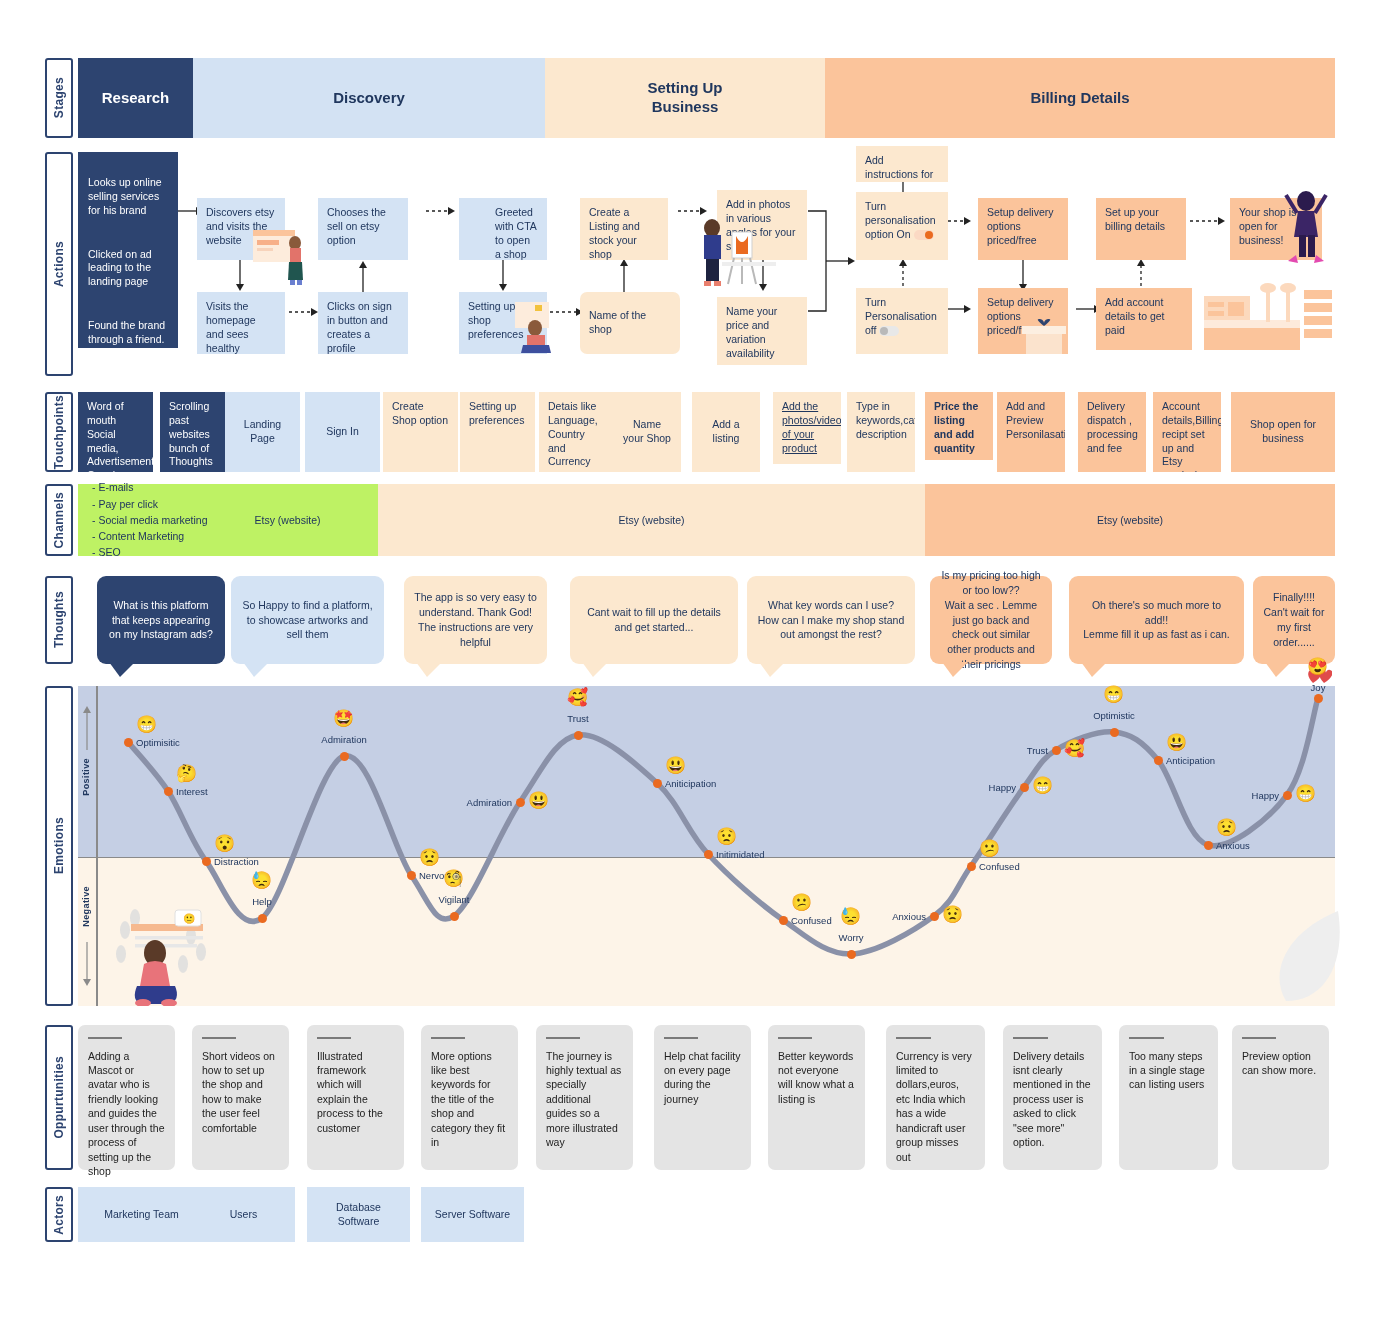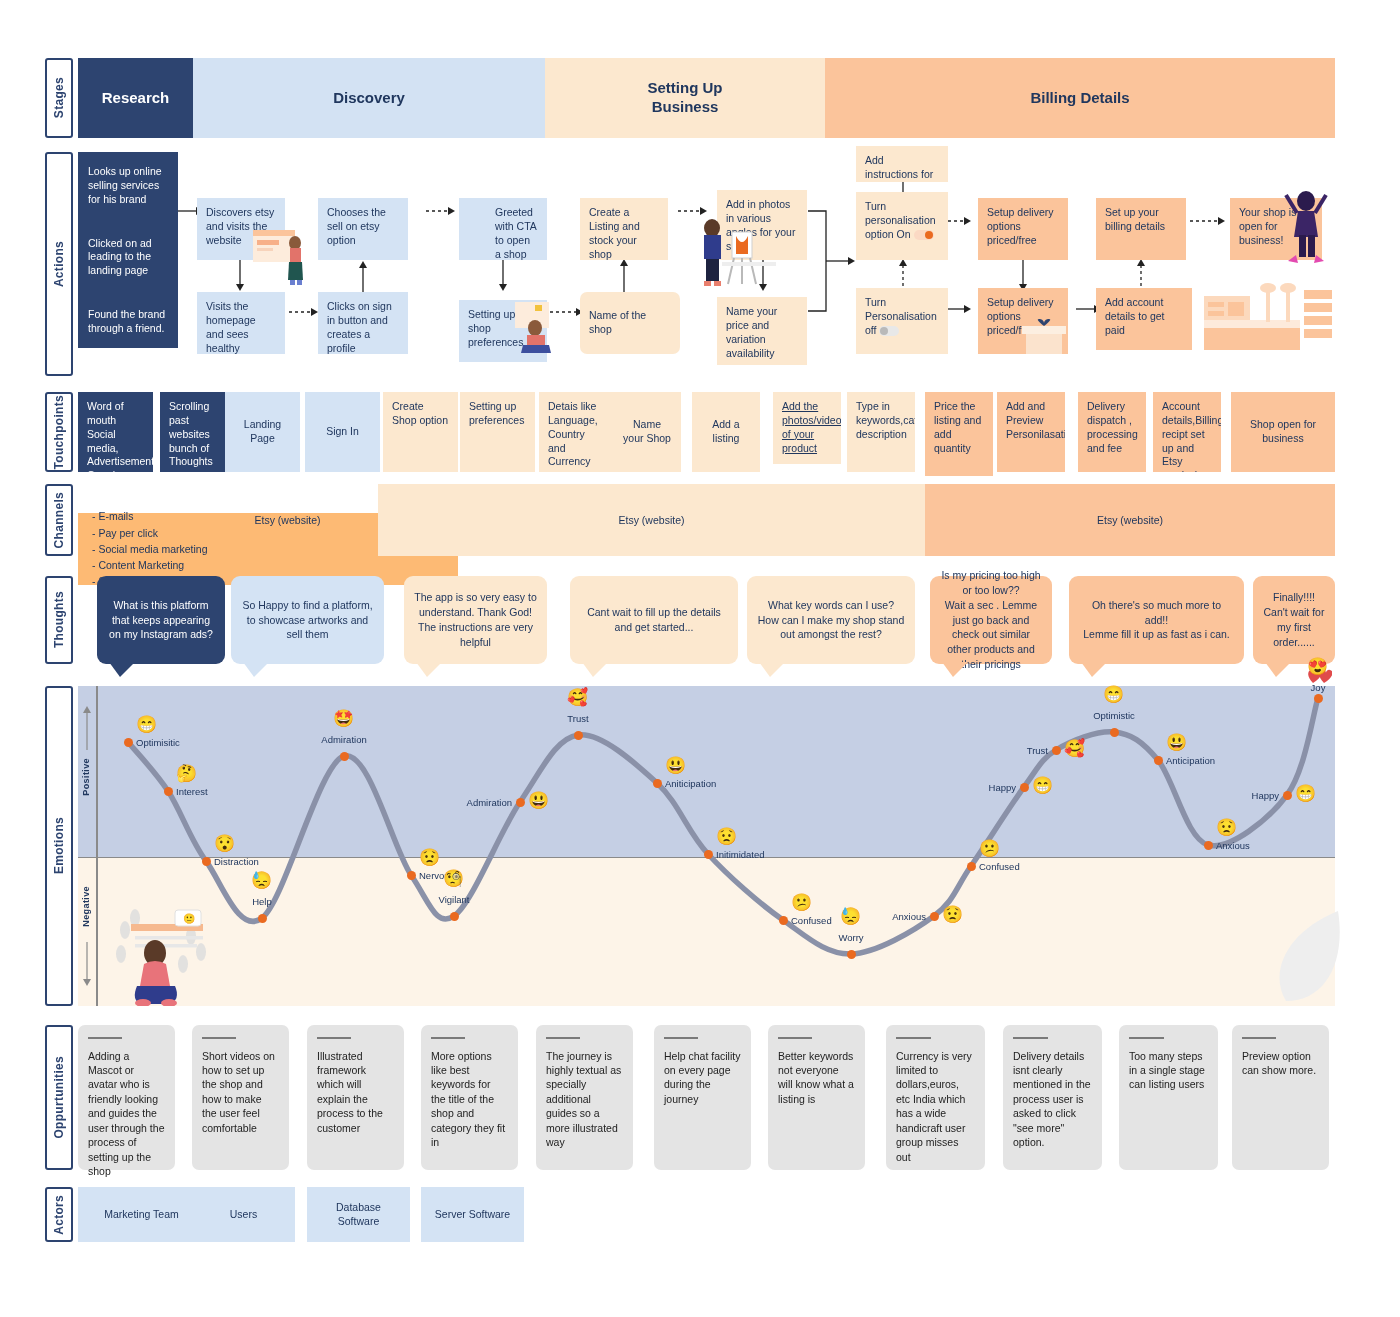--- a/index.html
+++ b/index.html
@@ -176,21 +176,21 @@
   <div class="rowlabel" style="left:45px; top:1187px; width:28px; height:55px;">
     <span>Actors</span>
     </div>
 
   <div class="stage dark" style="left:78px;  top:58px; width:115px; height:80px;">Research</div>
   <div class="stage lblue" style="left:193px; top:58px; width:352px; height:80px;">Discovery</div>
   <div class="stage lorange" style="left:545px; top:58px; width:280px; height:80px; white-space:pre-line;">Setting Up
 Business</div>
   <div class="stage orange" style="left:825px; top:58px; width:510px; height:80px;">Billing Details</div>
 
-  <div class="card c-dark" style="left:78px; top:152px; width:100px; height:196px; padding:13px 10px;">
+  <div class="card c-dark" style="left:78px; top:152px; width:100px; height:196px; padding:24px 10px;">
     <div style="margin-bottom:30px;">Looks up online selling services for his brand</div>
     <div style="margin-bottom:30px;">Clicked on ad leading to the landing page</div>
     <div>Found the brand through a friend.</div>
   </div>
 
   <div class="arrow" style="left:178px; top:205px;">
     <svg width="26" height="12">
         <line x1="0" y1="6" x2="18" y2="6" stroke="#222" stroke-width="1.3"></line>
         <polygon points="18,2 25,6 18,10" fill="#222"></polygon>
       </svg>
@@ -304,21 +304,21 @@
         <line x1="0" y1="6" x2="28" y2="6" stroke="#222" stroke-width="1.3" stroke-dasharray="3 3"></line>
         <polygon points="28,2 35,6 28,10" fill="#222"></polygon>
       </svg>
     </div>
 
   <div class="card c-lblue" style="left:197px; top:198px; width:88px; height:62px;">Discovers etsy and visits the website</div>
   <div class="card c-lblue" style="left:197px; top:292px; width:88px; height:62px;">Visits the homepage and sees healthy competitiom</div>
   <div class="card c-lblue" style="left:318px; top:198px; width:90px; height:62px;">Chooses the sell on etsy option</div>
   <div class="card c-lblue" style="left:318px; top:292px; width:90px; height:62px;">Clicks on sign in button and  creates a profile</div>
   <div class="card c-lblue" style="left:459px; top:198px; width:88px; height:62px;padding-left:36px;">Greeted with CTA to open a shop</div>
-  <div class="card c-lblue" style="left:459px; top:292px; width:88px; height:62px;margin-top:8px;">Setting up shop preferences</div>
+  <div class="card c-lblue" style="left:459px; top:292px; width:88px; height:62px;">Setting up shop preferences</div>
   <div class="card c-lorange" style="left:580px; top:198px; width:88px; height:62px;">Create a Listing and stock your shop</div>
   <div class="card c-lorange mid" style="left:580px; top:292px; width:100px; height:62px;border-radius:7px;">Name of the shop</div>
   <div class="card c-lorange" style="left:717px; top:190px; width:90px; height:70px;">Add in photos in various angles for your shop</div>
   <div class="card c-lorange" style="left:717px; top:285px; width:90px; height:68px;margin-top:12px;">Name your price and variation availability</div>
   <div class="card c-lorange" style="left:856px; top:146px; width:92px; height:36px;">Add instructions for buyers</div>
   <div class="card c-lorange" style="left:856px; top:192px; width:92px; height:68px;">
     <span>Turn personalisation option On</span><span class="toggle on"></span>
   </div>
   <div class="card c-lorange" style="left:856px; top:288px; width:92px; height:66px;">
     <span>Turn Personalisation off</span><span class="toggle off"></span>
@@ -401,28 +401,28 @@
       <div class="card c-dark" style="left: 160px; top: 392px; width: 75px; height: 80px;">Scrolling past websites bunch of Thoughts</div>
       <div class="card c-lblue center" style="left: 225px; top: 392px; width: 75px; height: 80px;">Landing Page</div>
       <div class="card c-lblue center" style="left: 305px; top: 392px; width: 75px; height: 80px;">Sign In</div>
       <div class="card c-lorange" style="left: 383px; top: 392px; width: 75px; height: 80px;">Create Shop option</div>
       <div class="card c-lorange" style="left: 460px; top: 392px; width: 75px; height: 80px;">Setting up preferences</div>
       <div class="card c-lorange" style="left: 539px; top: 392px; width: 75px; height: 80px;">Detais like Language, Country and Currency</div>
       <div class="card c-lorange center" style="left: 613px; top: 392px; width: 68px; height: 80px;">Name your Shop</div>
       <div class="card c-lorange center" style="left: 692px; top: 392px; width: 68px; height: 80px;">Add a listing</div>
       <div class="card c-lorange" style="left: 773px; top: 392px; width: 68px; height: 72px; text-decoration: underline;">Add the photos/video of your product</div>
       <div class="card c-lorange" style="left: 847px; top: 392px; width: 68px; height: 80px;">Type in keywords,category,type description</div>
-      <div class="card c-orange" style="left: 925px; top: 392px; width: 68px; height: 84px;">Price the listing and add quantity</div>
+      <div class="card c-orange" style="left: 925px; top: 392px; width: 68px; height: 68px; font-weight: bold;">Price the listing and add quantity</div>
       <div class="card c-orange" style="left: 997px; top: 392px; width: 68px; height: 80px;">Add and Preview Personilasation</div>
       <div class="card c-orange" style="left: 1078px; top: 392px; width: 68px; height: 80px;">Delivery dispatch , processing and fee</div>
       <div class="card c-orange" style="left: 1153px; top: 392px; width: 68px; height: 80px;">Account details,Billing recipt set up and Etsy comission info</div>
       <div class="card c-orange center" style="left: 1231px; top: 392px; width: 104px; height: 80px;">Shop open for business</div>
     </div>
 
-  <div class="chan left" style="left:78px; top:484px; width:380px; height:72px; background:#fdba74;margin-top:29px;">
+  <div class="chan left" style="left:78px; top:484px; width:380px; height:72px; background:#bef264;">
     <div class="lines">
       <div>- E-mails</div>
       <div>- Pay per click</div>
       <div>- Social media marketing</div>
       <div>- Content Marketing</div>
       <div>- SEO</div>
     </div>
   </div>
   <div class="chan" style="left:200px; top:484px; width:175px; height:72px; background:transparent;">Etsy (website)</div>
   <div class="chan" style="left:378px; top:484px; width:547px; height:72px; background:#fce8cf;">Etsy (website)</div>

